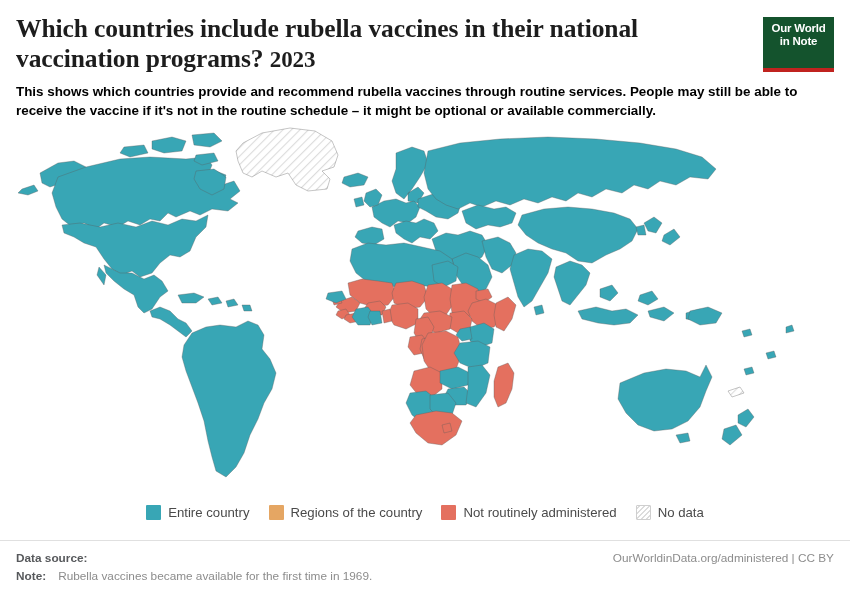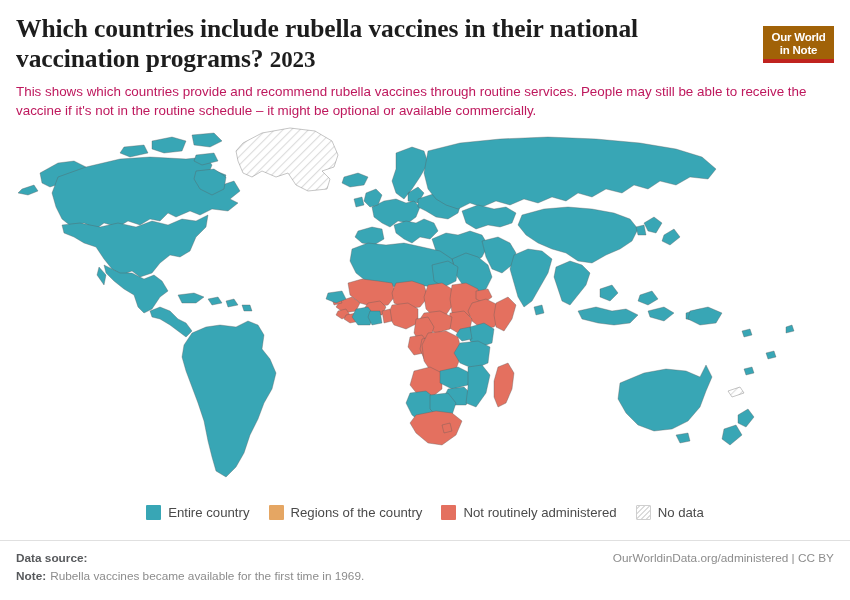--- a/index.html
+++ b/index.html
@@ -48,32 +48,32 @@
     margin: 0;
   }
   .title .year {
     font-size: 23px;
     font-weight: 700;
   }
   .subtitle {
     margin: 9px 0 16px 0;
     font-size: 13.4px;
     line-height: 1.40;
-    color: #be185d;
+    color: #000000;
     max-width: 800px;
-    font-weight: 400;
+    font-weight: 700;
   }
 
   
   .owid-logo {
     width: 71px;
     flex: 0 0 71px;
-    background: #a16207;
+    background: #14532d;
     border-bottom: 4px solid #c0231f;
-    padding: 5px 4px 2px 4px;
+    padding: 5px 4px 20px 4px;
     box-sizing: border-box;
     margin-top: 1px;
   }
   .owid-logo .l1, .owid-logo .l2 {
     display: block;
     text-align: center;
     color: #ffffff;
     font-family: "Liberation Sans", sans-serif;
     font-weight: 700;
     font-size: 11.5px;
@@ -150,21 +150,21 @@
     line-height: 1.55;
   }
   .footer-left { display: flex; align-items: baseline; gap: 20px; }
   .f-strong { color: #57595c; font-weight: 700; }
   .footer-note {
     margin-top: 2px;
     font-size: 11.8px;
     color: #8c8c8c;
     display: flex;
     align-items: baseline;
-    gap: 4px;
+    gap: 12px;
   }
   .footer-right { white-space: nowrap; }
 </style>
 </head>
 <body>
 
 <div class="chart-root">
 
   <div class="header">
     <div class="title-row">

